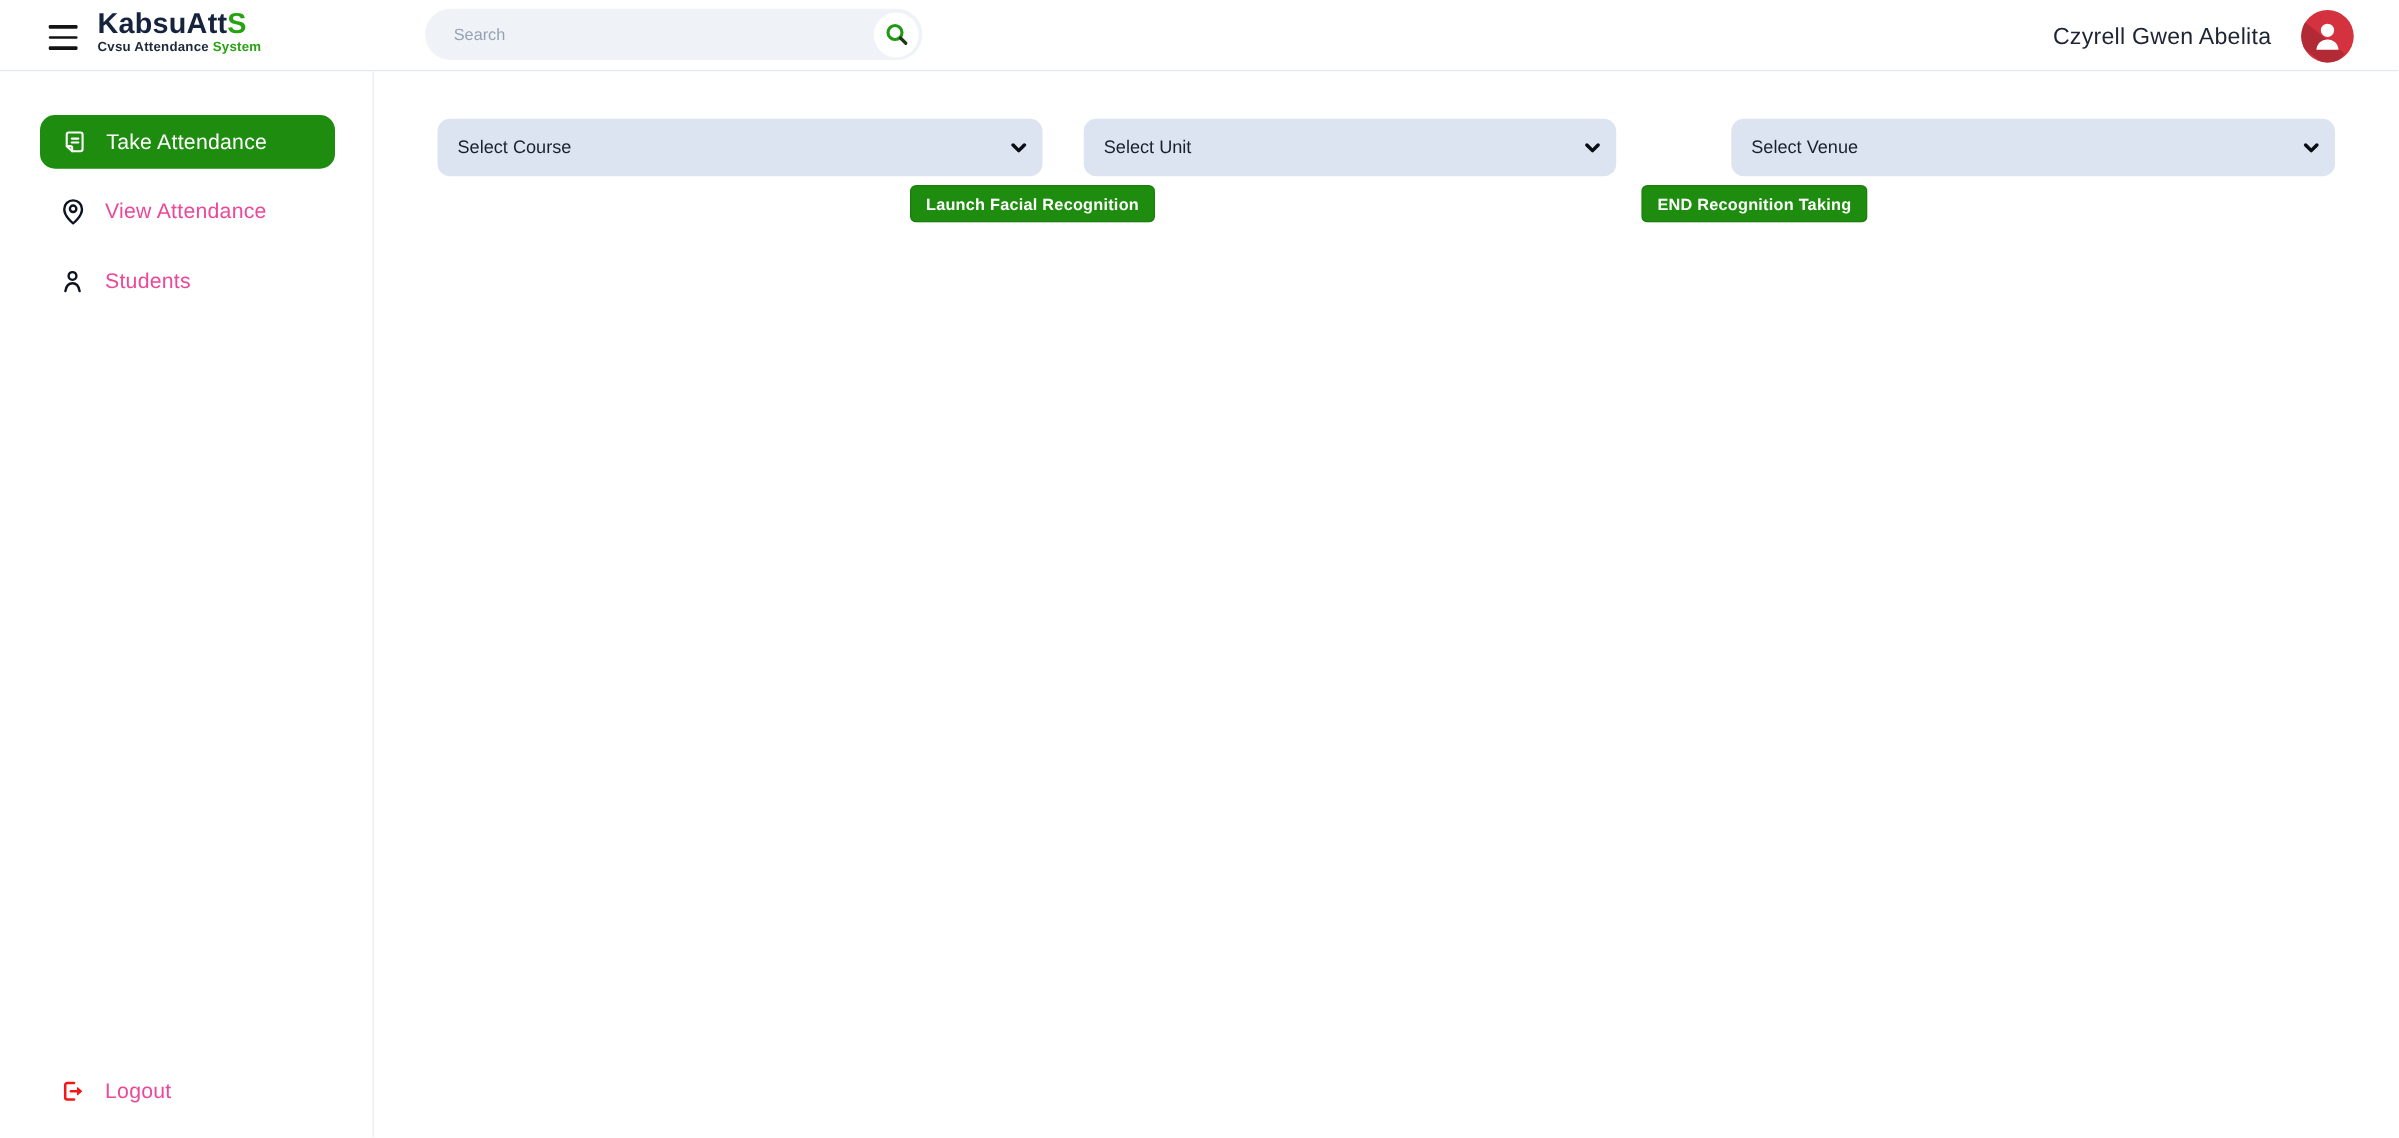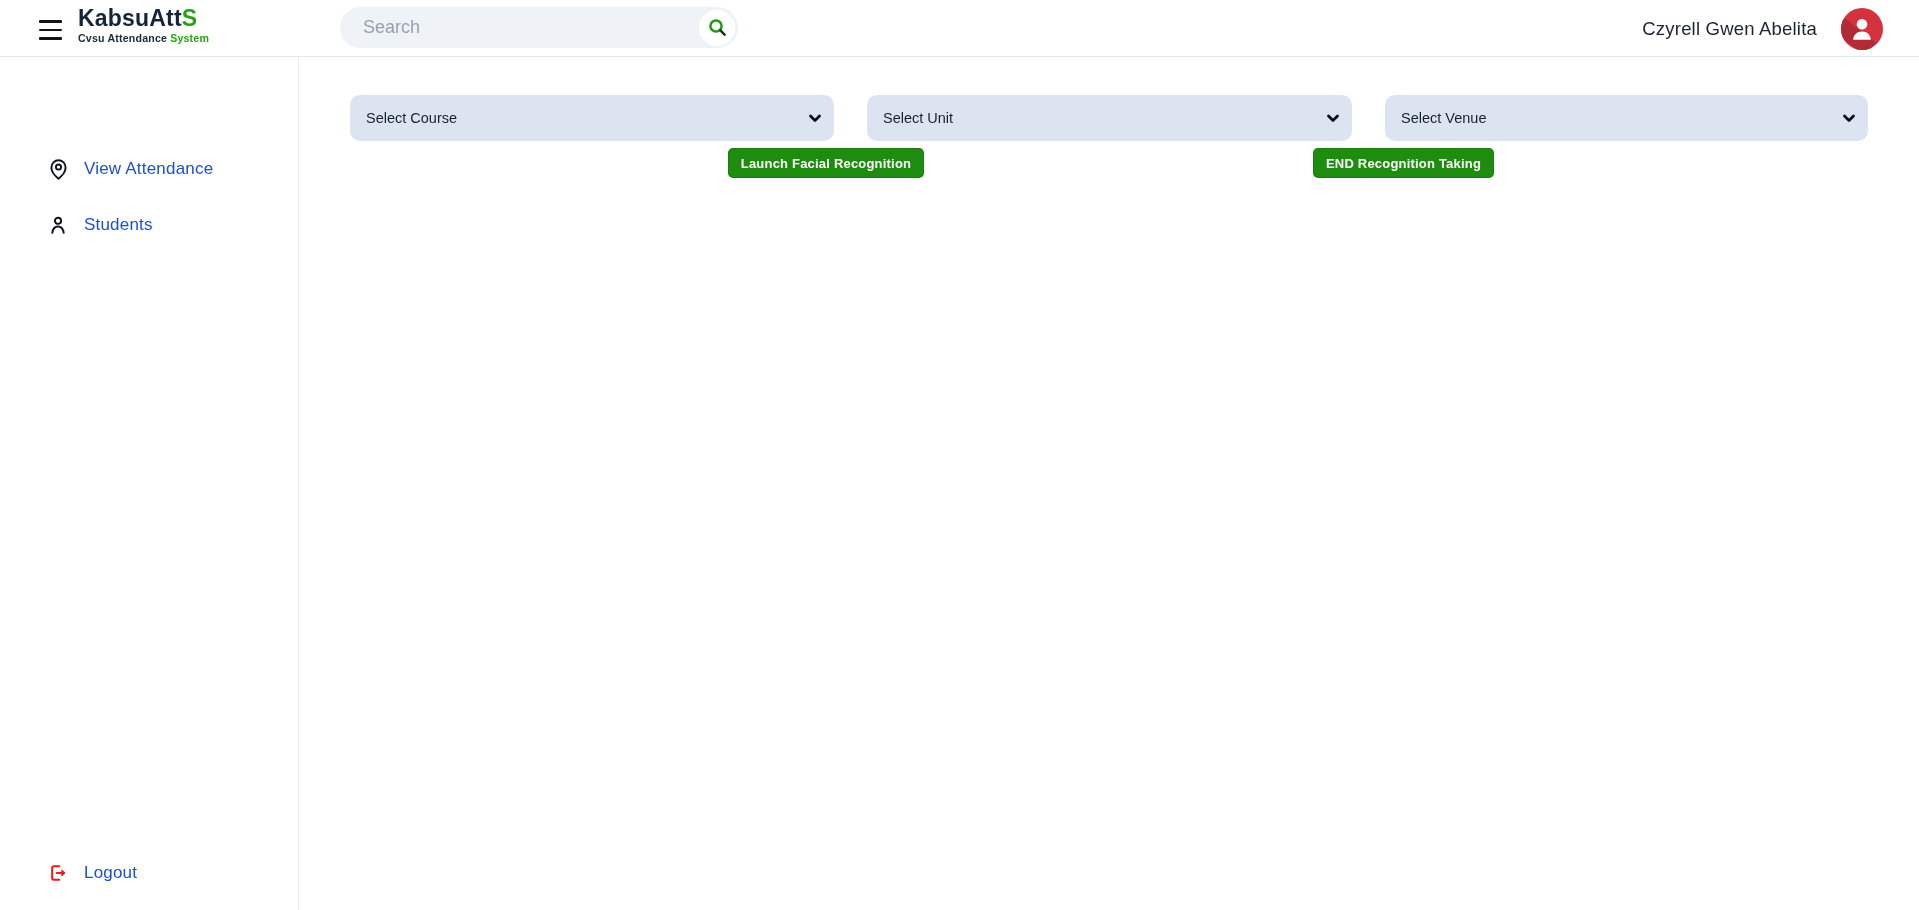--- a/index.html
+++ b/index.html
@@ -11,45 +11,45 @@
   .hamburger { position:absolute; left:39px; top:20px; width:23px; height:20px; background:none; border:none; cursor:pointer; display:flex; flex-direction:column; justify-content:space-between; }
   .hamburger span { display:block; width:23px; height:2.7px; background:#141414; border-radius:1px; }
 
   .logo { position:absolute; left:78px; top:7px; line-height:1; }
   .logo .brand { font-size:23px; font-weight:800; color:#16233c; letter-spacing:0.2px; }
   .logo .brand .accent { color:#27a312; }
   .logo .tagline { margin-top:3px; font-size:10.6px; font-weight:700; color:#1c2a3a; letter-spacing:0.2px; }
   .logo .tagline .accent { color:#27a312; margin-left:3px; }
 
   .searchbar { position:absolute; left:340px; top:7px; width:398px; height:41px; background:#eff2f7; border-radius:21px; }
-  .searchbar input { position:absolute; left:0; top:0; width:352px; height:41px; background:transparent; border:none; outline:none; padding-left:23px; font-size:18px; color:#333e4e; font-family:"Liberation Sans", sans-serif; }
+  .searchbar input { position:absolute; left:0; top:0; width:352px; height:41px; background:transparent; border:none; outline:none; padding-left:23px; font-size:13px; color:#333e4e; font-family:"Liberation Sans", sans-serif; }
   .searchbar input::placeholder { color:#97a1b3; opacity:1; }
   .search-btn { position:absolute; right:3px; top:2.5px; width:36px; height:36px; border-radius:50%; background:#fff; border:none; cursor:pointer; display:flex; align-items:center; justify-content:center; }
 
   .user-area { position:absolute; right:36px; top:0; height:57px; display:flex; align-items:center; gap:24px; }
   .username { font-size:18.5px; color:#1d2433; letter-spacing:0.2px; }
   .avatar { position:relative; width:42px; height:42px; border-radius:50%; background:#d3323e; overflow:hidden; cursor:pointer; }
   .avatar .av-shadow { position:absolute; left:-8px; top:20px; width:42px; height:17px; background:#b12a36; transform:rotate(38deg); }
   .avatar svg { position:absolute; left:0; top:0; }
 
   
   .sidebar { position:absolute; left:0; top:57px; width:299px; height:853px; background:#fff; border-right:1px solid #e7ebf1; }
   .nav-active { position:absolute; left:32px; top:35px; width:236px; height:43px; background:#1e8c0e; border-radius:12px; border:none; cursor:pointer; display:flex; align-items:center; padding-left:15px; gap:14px; }
   .nav-active .nav-label { color:#fff; font-size:17px; font-weight:500; letter-spacing:0.2px; }
   .nav-row { position:absolute; left:46px; height:36px; background:none; border:none; cursor:pointer; display:flex; align-items:center; gap:14px; }
-  .nav-row .nav-label { color:#1d4ed8; font-size:17px; font-weight:500; letter-spacing:0.2px; white-space:nowrap; }
+  .nav-row .nav-label { color:#ec4899; font-size:17px; font-weight:500; letter-spacing:0.2px; white-space:nowrap; }
   .nav-row.view { top:94px; }
   .nav-row.students { top:150px; }
   .nav-row.logout { top:798px; }
   .nav-icon { width:24px; height:24px; display:flex; align-items:center; justify-content:center; }
 
   
   .select-wrap { position:absolute; top:95px; height:46px; background:#dce4f1; border-radius:10px; }
   .select-wrap.course { left:350px; width:484px; }
-  .select-wrap.unit   { left:867px; width:485px; }
+  .select-wrap.unit   { left:867px; width:426px; }
   .select-wrap.venue  { left:1385px; width:483px; }
   .select-wrap select { width:100%; height:100%; background:transparent; border:none; outline:none; appearance:none; -webkit-appearance:none; -moz-appearance:none; padding:0 40px 0 16px; font-size:14.5px; font-weight:500; color:#18212e; font-family:Liberation Sans, sans-serif; cursor:pointer; border-radius:10px; }
   .select-chevron { position:absolute; right:10px; top:14px; pointer-events:none; display:flex; }
 
   .action-btn { position:absolute; top:148px; height:30px; background:#1e8c0e; border:1px solid rgba(0,0,0,0.10); border-radius:5px; color:#fff; font-size:13px; font-weight:700; letter-spacing:0.2px; font-family:"Liberation Sans", sans-serif; cursor:pointer; display:flex; align-items:center; justify-content:center; }
   .action-btn.launch { left:728px; width:196px; }
   .action-btn.end { left:1313px; width:181px; }
 </style>
 </head>
 <body>
@@ -90,20 +90,31 @@
             <circle cx="21" cy="16.2" r="5.3" fill="#ffffff"></circle>
             <path d="M21 23.6c-4.9 0-8.4 3.3-8.9 8.2h17.8c-.5-4.9-4-8.2-8.9-8.2z" fill="#ffffff"></path>
           </svg>
         </span>
       </span>
     </div>
   </header>
 
   <aside class="sidebar">
 
+    <button class="nav-active">
+      <span class="nav-icon">
+        <svg width="21" height="21" viewBox="0 0 24 24" fill="none" stroke="#ffffff" stroke-width="1.9" stroke-linecap="round" stroke-linejoin="round">
+          <path d="M7 3.5h10.5a2 2 0 0 1 2 2v13a2 2 0 0 1-2 2H10l-5-4.6V5.5a2 2 0 0 1 2-2z"></path>
+          <path d="M10 20.5v-3a1.6 1.6 0 0 0-1.6-1.6H5.2"></path>
+          <line x1="9.6" y1="9" x2="15.6" y2="9"></line>
+          <line x1="9.6" y1="12.6" x2="15.6" y2="12.6"></line>
+        </svg>
+      </span>
+      <span class="nav-label">Take Attendance</span>
+    </button>
 
     <button class="nav-row view">
       <span class="nav-icon">
         <svg width="23" height="23" viewBox="0 0 24 24" fill="none" stroke="#0d1320" stroke-width="2" stroke-linecap="round" stroke-linejoin="round">
           <path d="M12 21.6c0 0-7.4-5.7-7.4-11.8a7.4 7.4 0 1 1 14.8 0C19.4 15.9 12 21.6 12 21.6z"></path>
           <circle cx="12" cy="9.4" r="2.7"></circle>
         </svg>
       </span>
       <span class="nav-label">View Attendance</span>
     </button>

